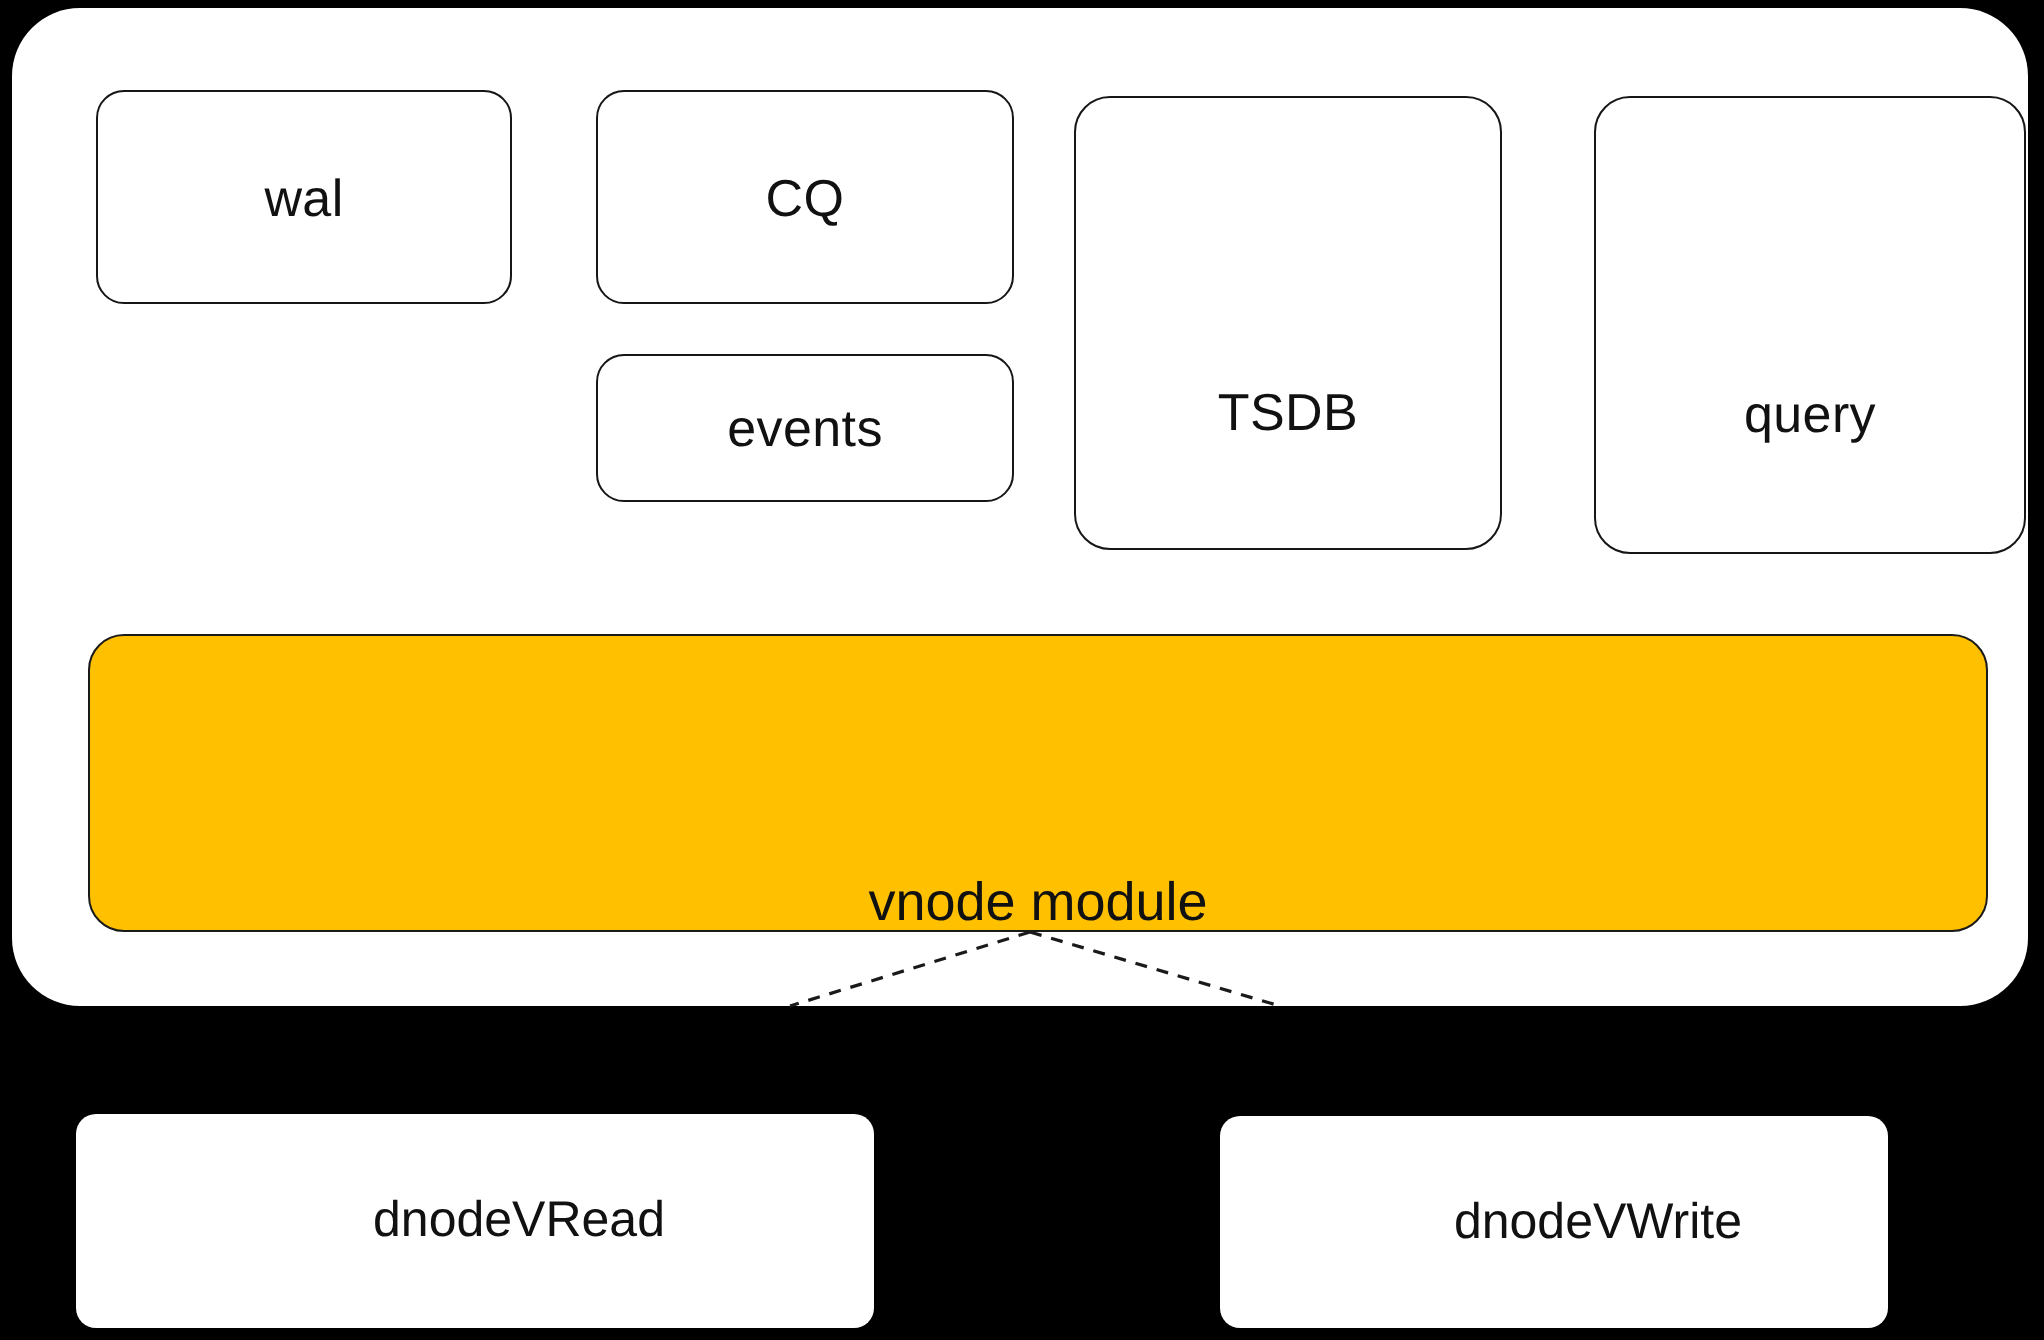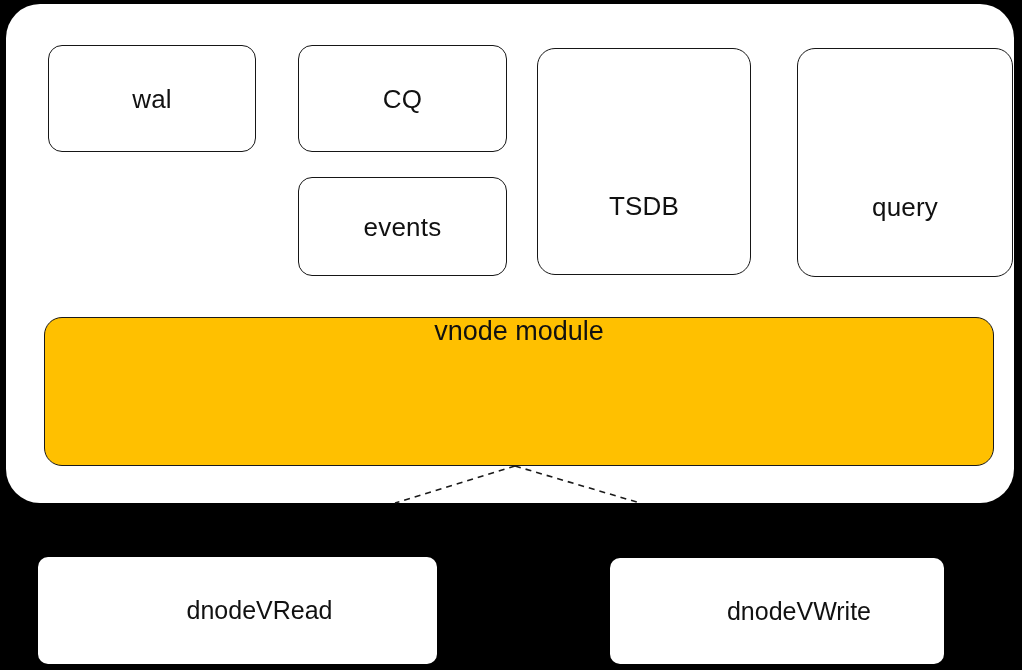--- a/index.html
+++ b/index.html
@@ -43,41 +43,41 @@
     font-size: 26px;
     color: #111111;
     line-height: 1;
     letter-spacing: 0.2px;
   }
 
   
   .box-wal     { left: 42px;  top: 41px;  width: 208px; height: 107px; }
   .box-cq      { left: 292px; top: 41px;  width: 209px; height: 107px; }
   .box-sync    { left: 42px;  top: 173px; width: 208px; height: 99px; }
-  .box-events  { left: 292px; top: 173px; width: 209px; height: 99px; }
+  .box-events  { left: 292px; top: 173px; width: 209px; height: 74px; }
   .box-tsdb    { left: 531px; top: 44px;  width: 214px; height: 227px; border-radius: 18px; }
   .box-query   { left: 775px; top: 44px;  width: 216px; height: 229px; border-radius: 18px; margin-left: 16px; }
 
   
   .box-tsdb .box-label,
   .box-query .box-label { transform: translateY(44px); }
 
   
   .vnode-bar {
     position: absolute;
     left: 38px;
     top: 313px;
     width: 950px;
     height: 149px;
     background: #FFC000;
     border: 1.8px solid #1A1A1A;
     border-radius: 18px;
     box-sizing: border-box;
     display: flex;
-    align-items: flex-start;
+    align-items: flex-end;
     justify-content: center;
   }
   .vnode-bar .box-label {
     font-size: 27px;
     color: #111111;
     line-height: 1;
   }
 
   
   .connectors {

